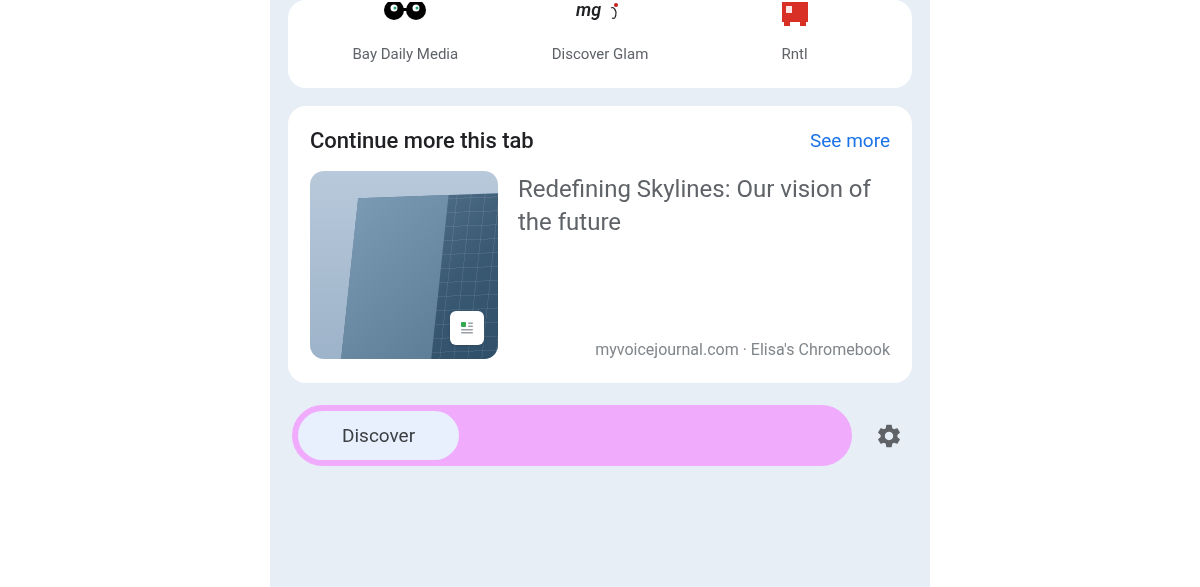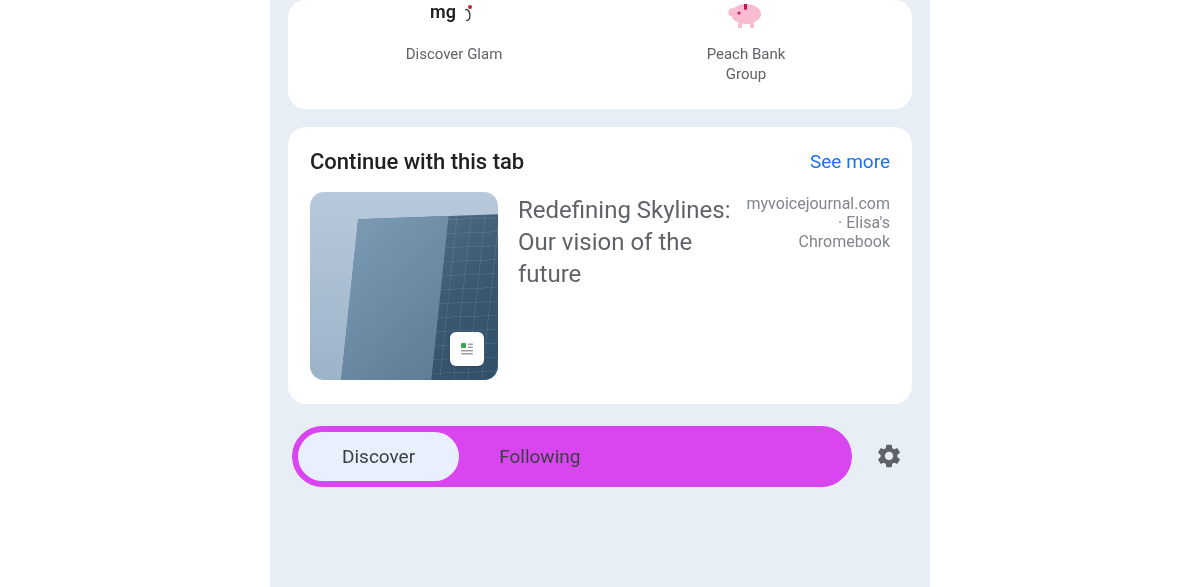--- a/index.html
+++ b/index.html
@@ -43,24 +43,25 @@
       flex-direction: column;
       align-items: center;
       width: 115px;
       cursor: pointer;
     }
 
     .shortcut-icon {
       width: 54px;
       height: 30px;
       display: flex;
-      align-items: flex-end;
+      align-items: center;
       justify-content: center;
       margin-bottom: 14px;
       overflow: hidden;
+      font-style: italic;
     }
 
     .shortcut-label {
       font-size: 15px;
       color: #5f6368;
       text-align: center;
       line-height: 1.35;
     }
 
     .continue-card {
@@ -145,21 +146,21 @@
       background: #ffffff;
       border-radius: 6px;
       display: flex;
       align-items: center;
       justify-content: center;
       box-shadow: 0 1px 3px rgba(0,0,0,0.15);
     }
 
     .tab-info {
       display: flex;
-      flex-direction: row;
+      flex-direction: column;
       justify-content: space-between;
       min-height: 188px;
       flex: 1;
       padding-top: 2px;
     }
 
     .tab-title {
       font-size: 24px;
       color: #5f6368;
       line-height: 1.35;
@@ -173,21 +174,21 @@
     }
 
     .bottom-bar {
       display: flex;
       align-items: center;
       gap: 18px;
       padding: 0 4px;
     }
 
     .tab-pills {
-      background: #d946ef;
+      background: #f0abfc;
       border-radius: 40px;
       display: flex;
       padding: 6px;
       flex: 1;
       justify-content: flex-start;
       gap: 4px;
     }
 
     .pill {
       padding: 13px 44px;
@@ -220,54 +221,64 @@
     svg { display: block; }
   </style>
 </head>
 <body>
 
 <div class="phone-container">
 
   <div class="shortcuts-card">
     <div class="shortcuts-row">
 
+      <div class="shortcut-item">
+        <span class="shortcut-icon">
+          <svg width="46" height="26" viewBox="0 0 46 26">
+            <circle cx="12" cy="8" r="10" fill="#000"></circle>
+            <circle cx="34" cy="8" r="10" fill="#000"></circle>
+            <circle cx="12" cy="6" r="3.5" fill="#fff"></circle>
+            <circle cx="34" cy="6" r="3.5" fill="#fff"></circle>
+            <circle cx="13" cy="6" r="1.5" fill="#2a7"></circle>
+            <circle cx="35" cy="6" r="1.5" fill="#2a7"></circle>
+            <rect x="20" y="6" width="6" height="3" rx="1" fill="#000"></rect>
+          </svg>
+        </span>
+        <span class="shortcut-label">Bay Daily Media</span>
+      </div>
 
 
       <div class="shortcut-item">
         <span class="shortcut-icon">
           <svg width="48" height="26" viewBox="0 0 48 26">
             <text x="0" y="14" font-size="18" font-weight="600" fill="#202124" font-family="serif">mg</text>
             <circle cx="40" cy="3" r="2" fill="#c5221f"></circle>
             <path d="M35 6 Q38 4 40 10 Q40 18 36 16" stroke="#202124" stroke-width="1.2" fill="none"></path>
           </svg>
         </span>
         <span class="shortcut-label">Discover Glam</span>
       </div>
 
+
       <div class="shortcut-item">
         <span class="shortcut-icon">
-          <svg width="38" height="26" viewBox="0 0 38 26">
-            <ellipse cx="19" cy="10" rx="15" ry="10" fill="#f8bbd0"></ellipse>
-            <circle cx="12" cy="9" r="1.5" fill="#c2185b"></circle>
-            <path d="M4 10 Q2 8 5 6" stroke="#f8bbd0" stroke-width="4" fill="none" stroke-linecap="round"></path>
-            <rect x="11" y="19" width="4" height="5" fill="#f8bbd0"></rect>
-            <rect x="23" y="19" width="4" height="5" fill="#f8bbd0"></rect>
-            <rect x="17" y="-2" width="3" height="8" fill="#c2185b" rx="1.5"></rect>
+          <svg width="34" height="26" viewBox="0 0 34 26">
+            <path d="M4 0 L30 0 L30 20 L28 20 L28 24 L22 24 L22 20 L12 20 L12 24 L6 24 L6 20 L4 20 Z" fill="#d93025"></path>
+            <rect x="8" y="4" width="6" height="7" fill="#fce8e6"></rect>
           </svg>
         </span>
-        <span class="shortcut-label">Peach Bank Group</span>
-      </div>
-
+        <span class="shortcut-label">Rntl</span>
+      </div>
 
     </div>
   </div>
 
   <div class="continue-card">
     <div class="continue-header">
-      <span class="continue-title">Continue with this tab</span>
+      <span class="continue-title">Continue more this tab</span>
       <span class="see-more">See more</span>
     </div>
     <div class="continue-content">
       <div class="tab-thumbnail">
         <div class="building"></div>
         <div class="thumbnail-badge">
           <svg width="16" height="16" viewBox="0 0 16 16">
             <rect x="2" y="2" width="5" height="5" rx="1" fill="#34a853"></rect>
             <rect x="9" y="2.5" width="5" height="1.5" rx="0.7" fill="#9aa0a6"></rect>
             <rect x="9" y="5.5" width="5" height="1.5" rx="0.7" fill="#9aa0a6"></rect>
@@ -279,21 +290,20 @@
       <div class="tab-info">
         <div class="tab-title">Redefining Skylines: Our vision of the future</div>
         <div class="tab-source">myvoicejournal.com · Elisa's Chromebook</div>
       </div>
     </div>
   </div>
 
   <div class="bottom-bar">
     <div class="tab-pills">
       <div class="pill active">Discover</div>
-      <div class="pill pill-following">Following</div>
     </div>
     <div class="gear-button">
       <span>
         <svg width="28" height="28" viewBox="0 0 24 24">
           <path fill="#5f6368" d="M19.14,12.94c0.04-0.3,0.06-0.61,0.06-0.94c0-0.32-0.02-0.64-0.07-0.94l2.03-1.58c0.18-0.14,0.23-0.41,0.12-0.61 l-1.92-3.32c-0.12-0.22-0.37-0.29-0.59-0.22l-2.39,0.96c-0.5-0.38-1.03-0.7-1.62-0.94L14.4,2.81c-0.04-0.24-0.24-0.41-0.48-0.41 h-3.84c-0.24,0-0.43,0.17-0.47,0.41L9.25,5.35C8.66,5.59,8.12,5.92,7.63,6.29L5.24,5.33c-0.22-0.08-0.47,0-0.59,0.22L2.74,8.87 C2.62,9.08,2.66,9.34,2.86,9.48l2.03,1.58C4.84,11.36,4.8,11.69,4.8,12s0.02,0.64,0.07,0.94l-2.03,1.58 c-0.18,0.14-0.23,0.41-0.12,0.61l1.92,3.32c0.12,0.22,0.37,0.29,0.59,0.22l2.39-0.96c0.5,0.38,1.03,0.7,1.62,0.94l0.36,2.54 c0.05,0.24,0.24,0.41,0.48,0.41h3.84c0.24,0,0.44-0.17,0.47-0.41l0.36-2.54c0.59-0.24,1.13-0.56,1.62-0.94l2.39,0.96 c0.22,0.08,0.47,0,0.59-0.22l1.92-3.32c0.12-0.22,0.07-0.47-0.12-0.61L19.14,12.94z M12,15.6c-1.98,0-3.6-1.62-3.6-3.6 s1.62-3.6,3.6-3.6s3.6,1.62,3.6,3.6S13.98,15.6,12,15.6z"></path>
         </svg>
       </span>
     </div>
   </div>
 

